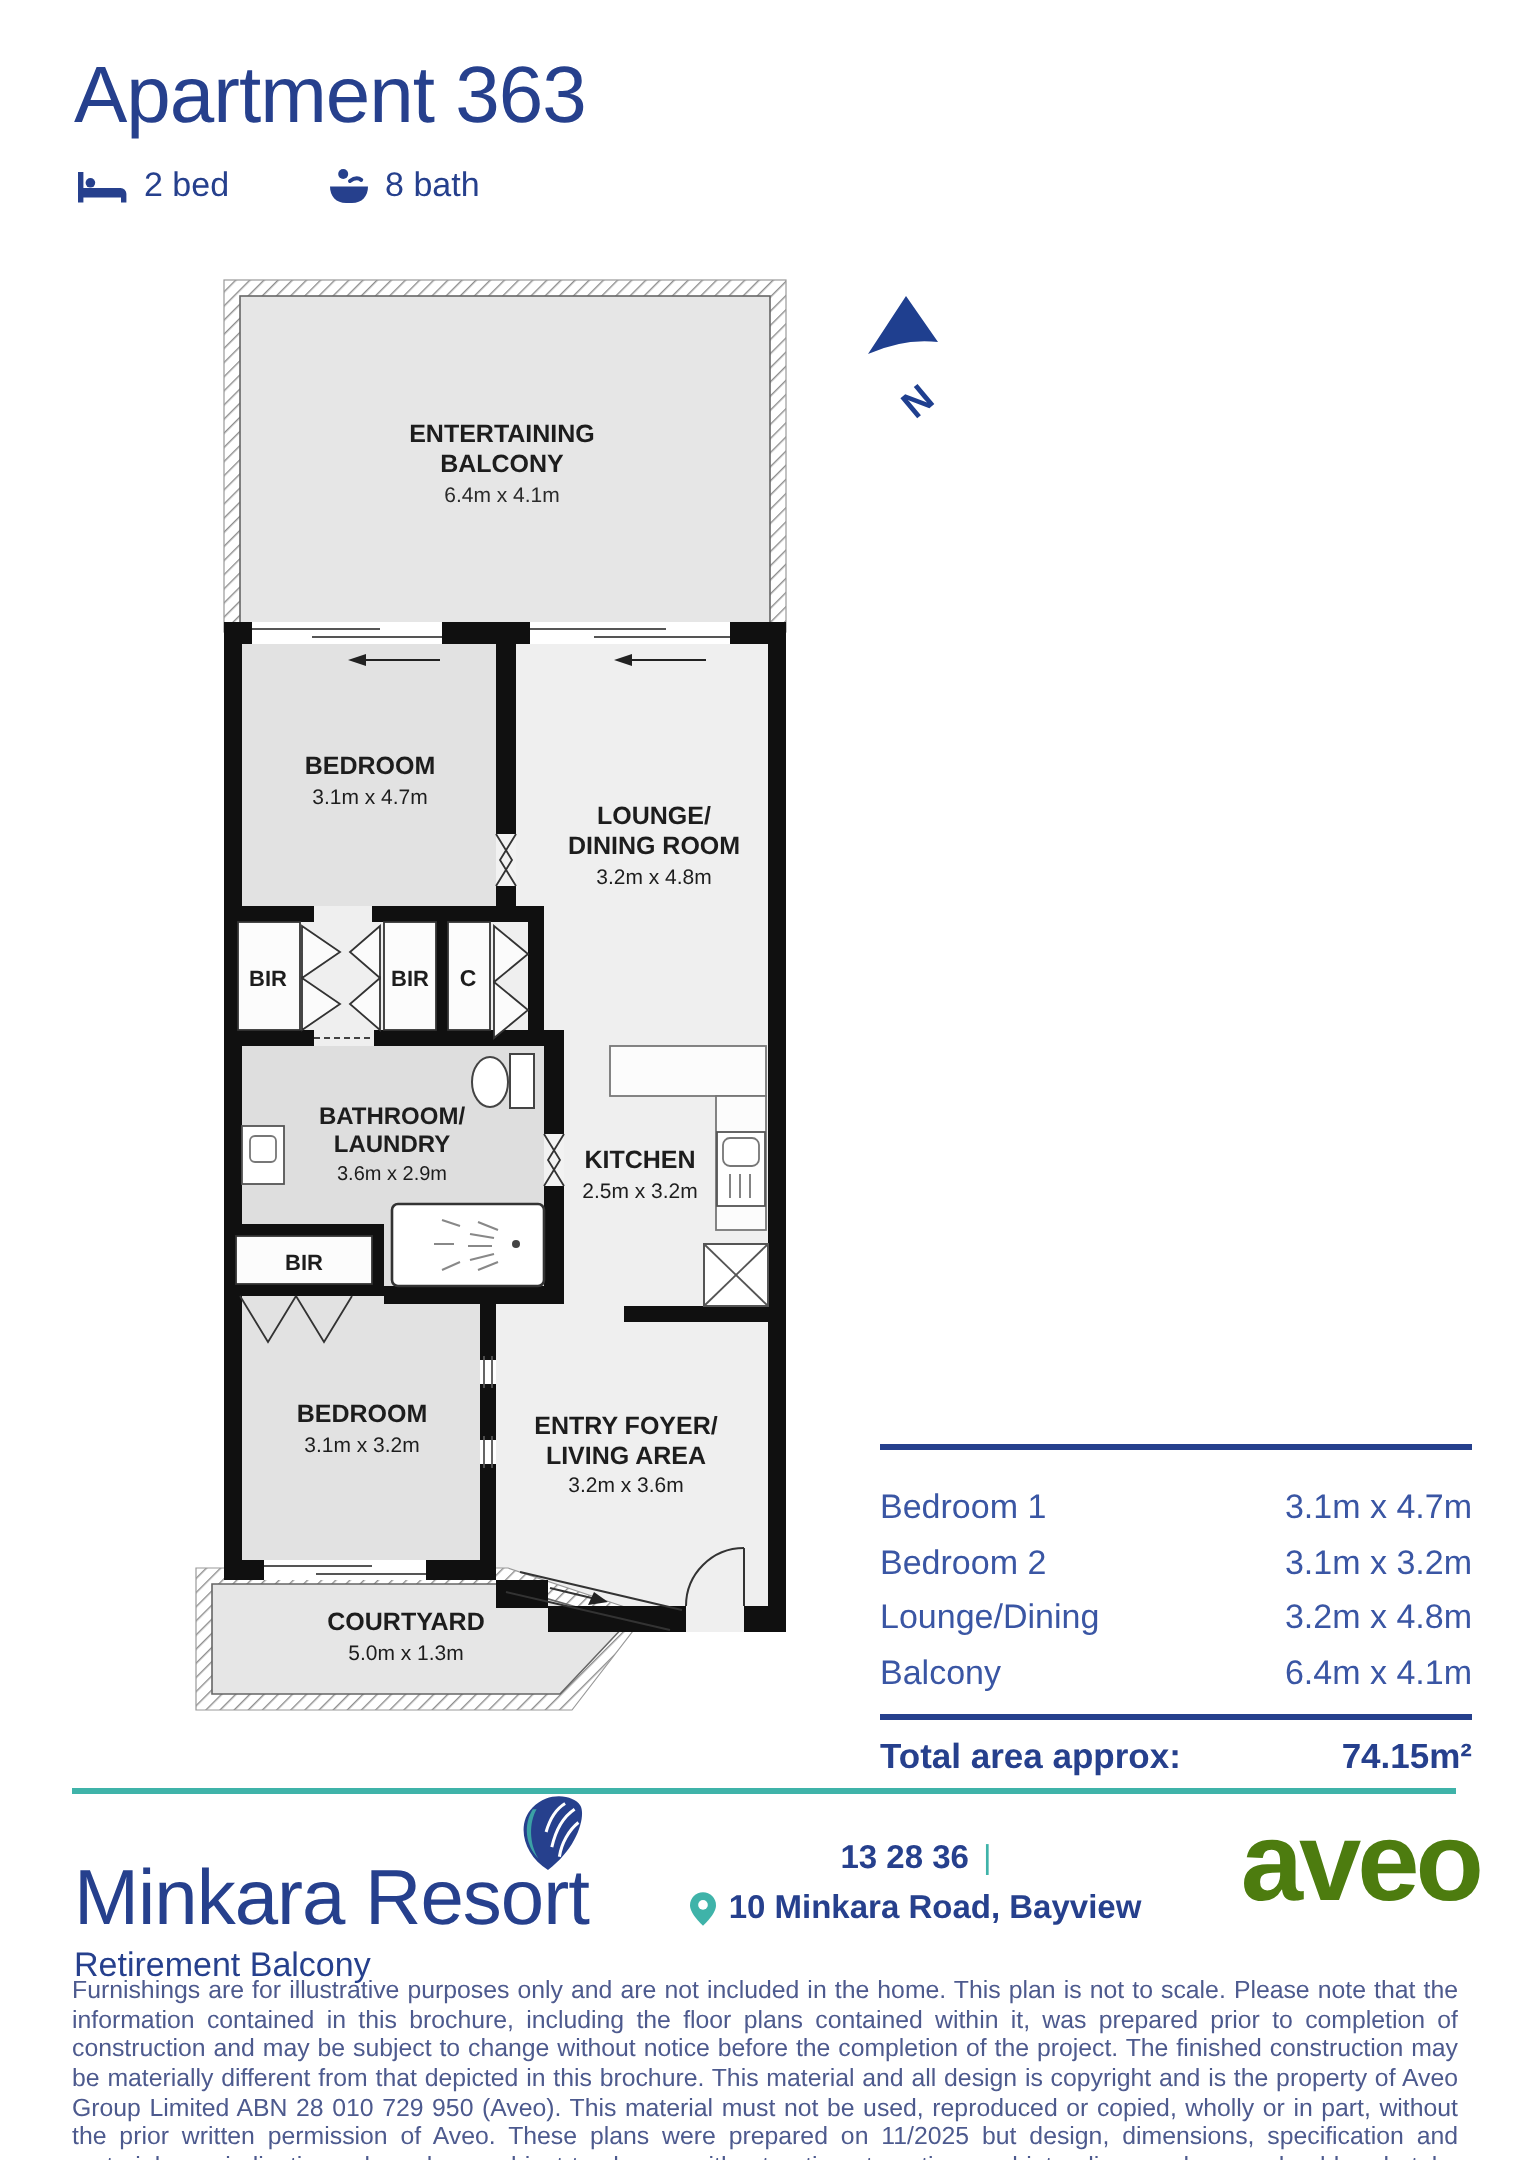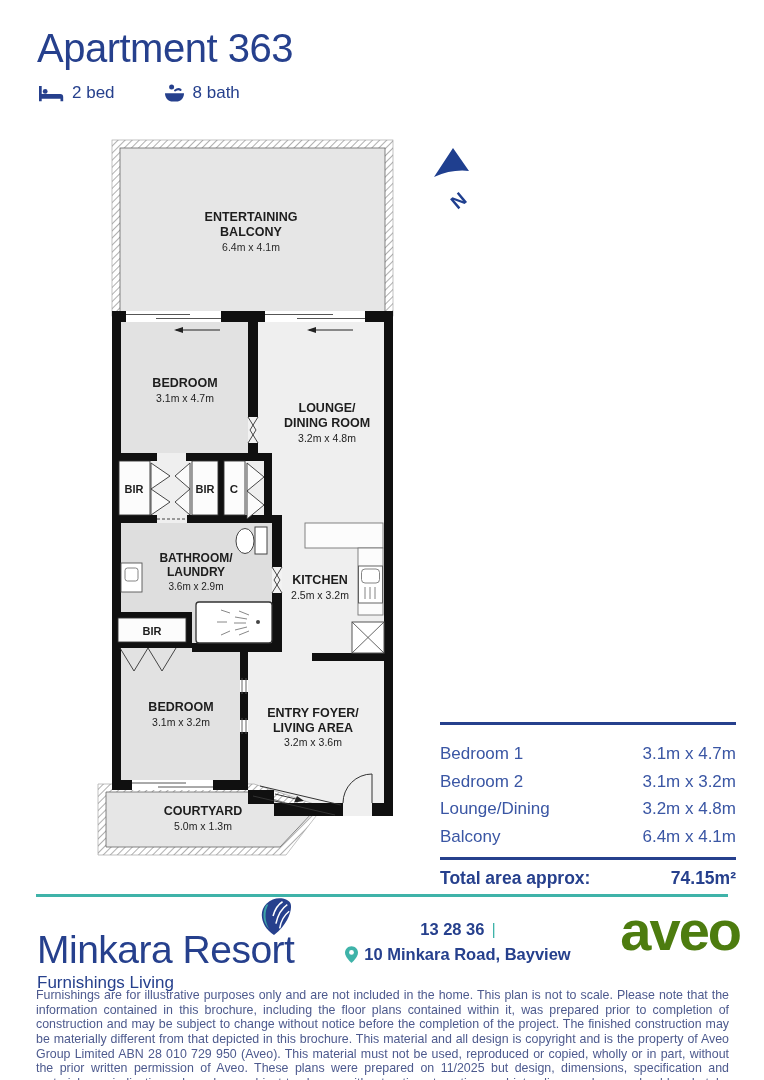--- a/index.html
+++ b/index.html
@@ -262,21 +262,21 @@
   <div class="total">
     <span>Total area approx:</span>
     <span>74.15m²</span>
   </div>
 </div>
 
 <div class="abs footer-rule"></div>
 
 <div class="abs brand-block">
   <div class="brand-name">Minkara Resort</div>
-  <div class="brand-tagline">Furnishings Living</div>
+  <div class="brand-tagline">Retirement Balcony</div>
 </div>
 <svg class="abs leaf" width="38" height="40" viewBox="0 0 40 42">
   <path d="M20 41 C7 33 3 17 12 8 C21 -1 34 2 37 7 C40 12 36 29 20 41 Z" fill="#26408d"></path>
   <path d="M12 9 C7 17 8 28 15 35 C10 27 10 16 14 9 Z" fill="#3fb3a9" opacity="0.85"></path>
   <path d="M34 9 C28 13 24 20 22 29 M36 16 C31 20 27 27 26 34 M29 6 C24 9 21 14 19 21" fill="none" stroke="#fff" stroke-width="1.6"></path>
 </svg>
 
 <div class="abs contact-block">
   <div class="contact-line1">
     <span>13 28 36</span>

